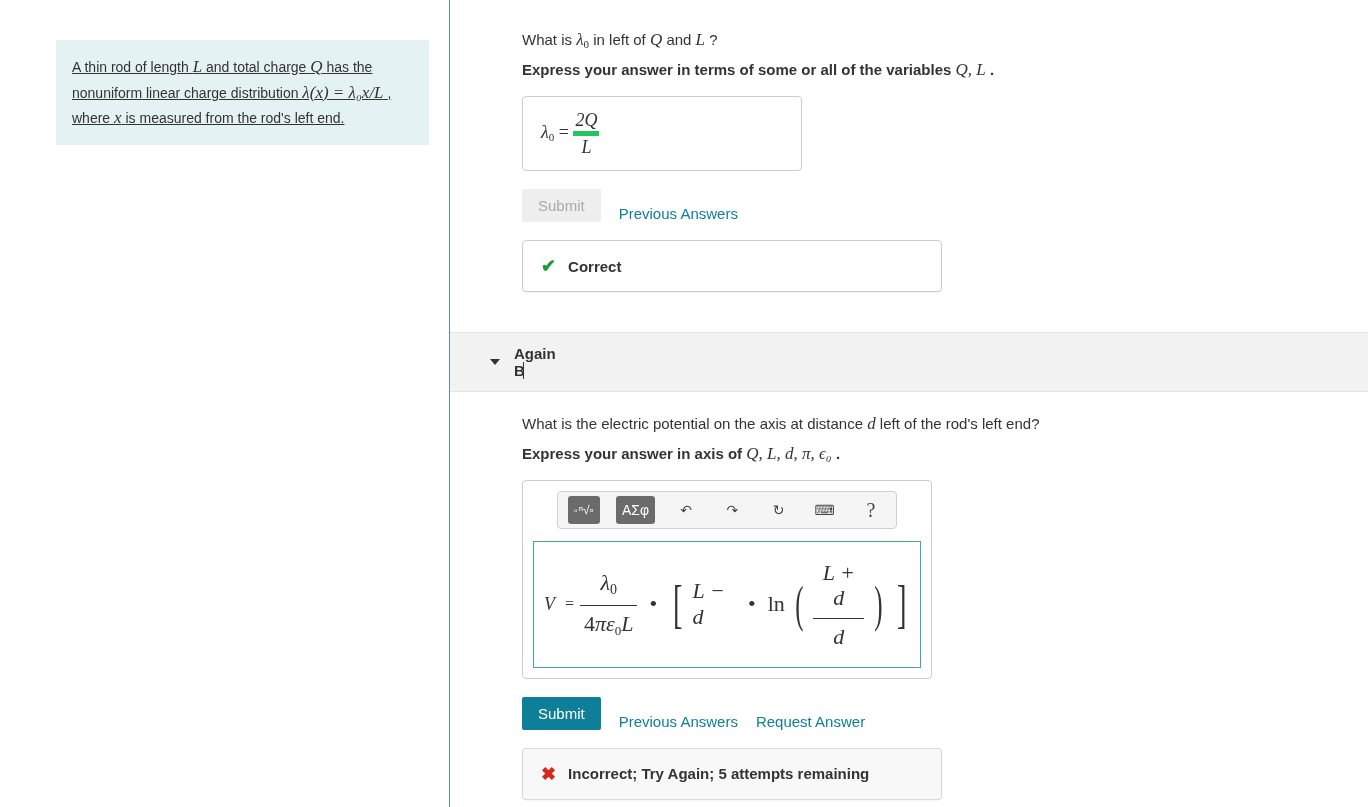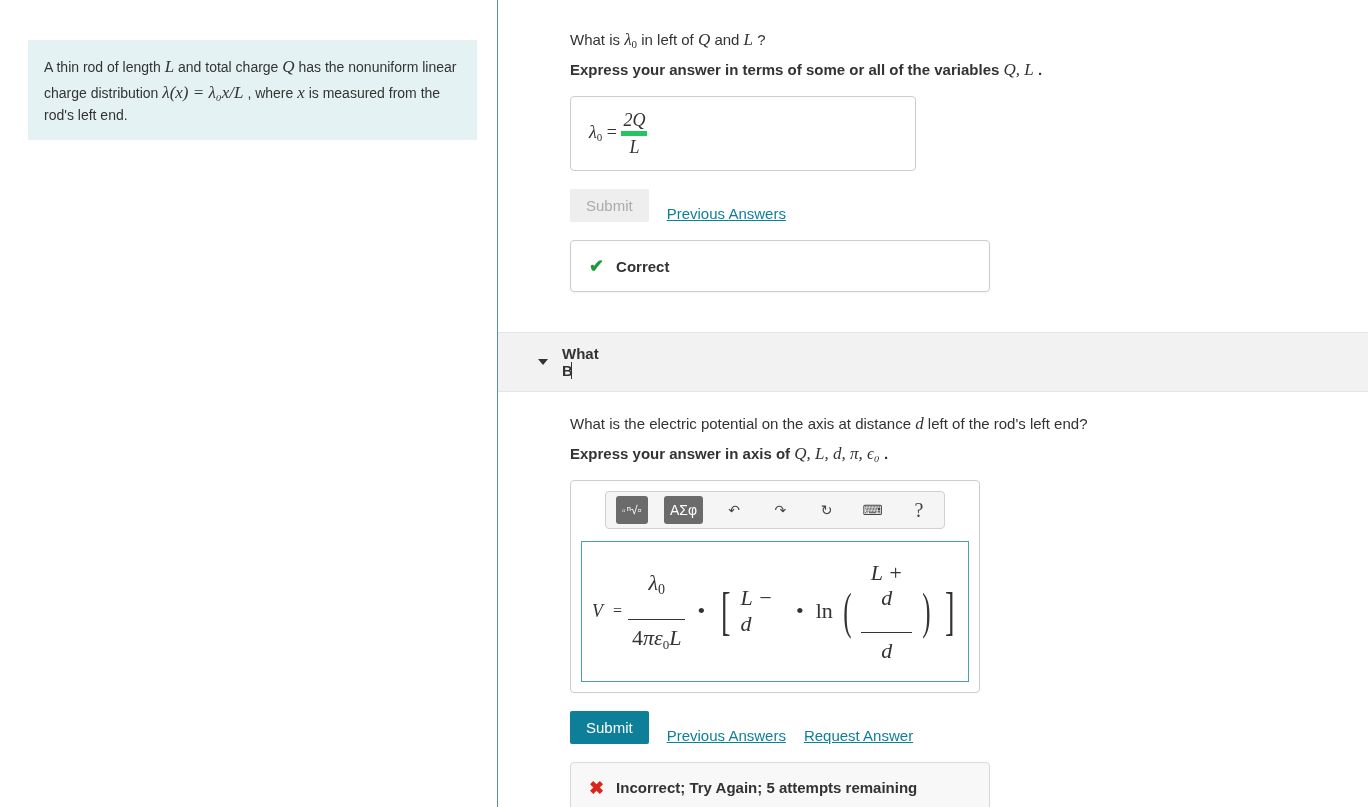--- a/index.html
+++ b/index.html
@@ -6,23 +6,24 @@
   body {
     font-family: Arial, Helvetica, sans-serif;
     font-size: 14px;
     color: #333;
     display: flex;
     width: 1368px;
     height: 807px;
     background: #fff;
   }
   .left-pane {
-    width: 498px;
-    padding: 40px 20px 20px 28px;
+    width: 450px;
+    padding: 40px 20px 20px 56px;
     border-right: 1px solid #5a8db5;
+    text-decoration: underline;
   }
   .problem-statement {
     background: #e5f2f3;
     padding: 14px 16px;
     line-height: 1.5;
     font-size: 14px;
     color: #333;
   }
   .problem-statement .math-i { font-style: italic; font-family: 'Times New Roman', serif; font-size: 17px; }
   .right-pane {
@@ -52,21 +53,21 @@
     padding: 22px 40px 40px 72px;
   }
   .question-text { font-size: 15px; margin-bottom: 10px; }
   .instruct { font-weight: bold; font-size: 15px; margin-bottom: 16px; }
   .math-sym { font-style: italic; font-family: 'Times New Roman', serif; font-size: 17px; }
   .sub0 { font-size: 11px; vertical-align: -3px; font-style: normal; }
   .answer-box-a {
     border: 1px solid #ccc;
     border-radius: 4px;
     padding: 14px 18px;
-    width: 346px;
+    width: 280px;
     margin-bottom: 18px;
     font-family: 'Times New Roman', serif;
     font-size: 18px;
   }
   .frac {
     display: inline-block;
     vertical-align: middle;
     text-align: center;
     font-size: 18px;
     line-height: 1;
@@ -85,21 +86,20 @@
     background: #eee;
     color: #aaa;
     cursor: default;
   }
   .btn-primary {
     background: #0d7f99;
     color: #fff;
   }
   .link {
     color: #0d7f99;
-    text-decoration: underline;
     font-size: 15px;
     cursor: pointer;
   }
   .feedback-box {
     border: 1px solid #ccc;
     border-radius: 4px;
     padding: 14px 18px;
     width: 420px;
     display: flex;
     align-items: center;
@@ -150,21 +150,21 @@
     border: 1px solid #4aa3a3;
     padding: 18px 10px;
     display: flex;
     align-items: center;
     gap: 6px;
     font-family: 'Times New Roman', serif;
     font-size: 20px;
   }
   .lhs { font-style: italic; font-size: 18px; margin-right: 4px;}
   .bigfrac { display: inline-block; text-align: center; vertical-align: middle; line-height: 1.15; }
-  .bigfrac .n { display: block; border-bottom: 1.5px solid #333; padding: 0 4px 21px; font-style: italic; font-size: 22px; }
+  .bigfrac .n { display: block; border-bottom: 1.5px solid #333; padding: 0 4px 7px; font-style: italic; font-size: 22px; }
   .bigfrac .d { display: block; padding: 5px 4px 0; font-style: italic; font-size: 22px; }
   .dot { font-size: 22px; padding: 0 6px;}
   .big-bracket {
     font-size: 52px;
     font-weight: 100;
     font-family: 'Times New Roman', serif;
     transform: scaleX(0.55);
     display: inline-block;
     line-height: 0.8;
   }
@@ -225,21 +225,21 @@
       <a class="link">Previous Answers</a>
     </div>
     <div class="feedback-box">
       <span class="check">✔</span>
       <span>Correct</span>
     </div>
   </div>
 
   <div class="part-header">
     <span class="chev"></span>
-    <span><span>What B</span><span class="cursor-line"></span></span>
+    <span><span>Again B</span><span class="cursor-line"></span></span>
   </div>
   <div class="part-content">
     <div class="question-text">
       <span>What is the electric potential on the axis at distance </span>
       <span class="math-sym">d</span>
       <span> left of the rod's left end?</span>
     </div>
     <div class="instruct">
       <span>Express your answer in axis of </span>
       <span class="math-sym" style="font-weight:normal">Q, L, d, π, ϵ₀</span>

